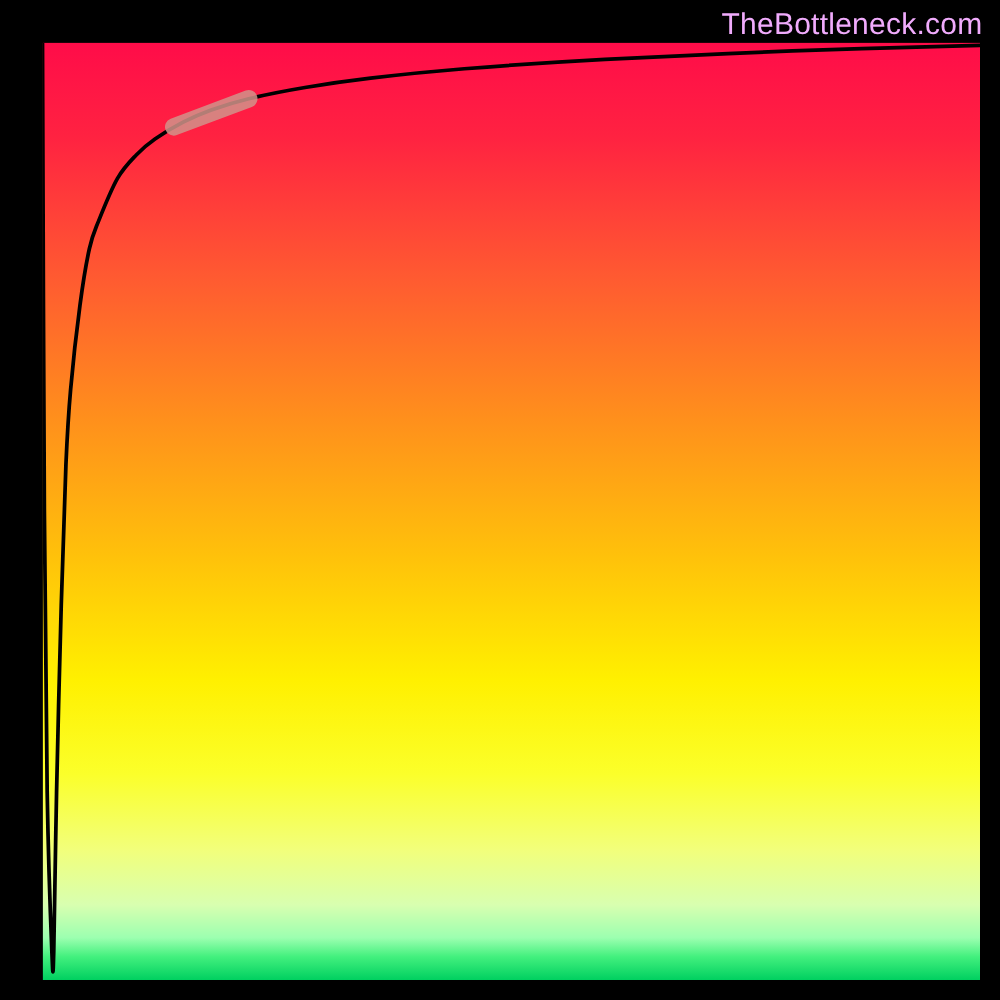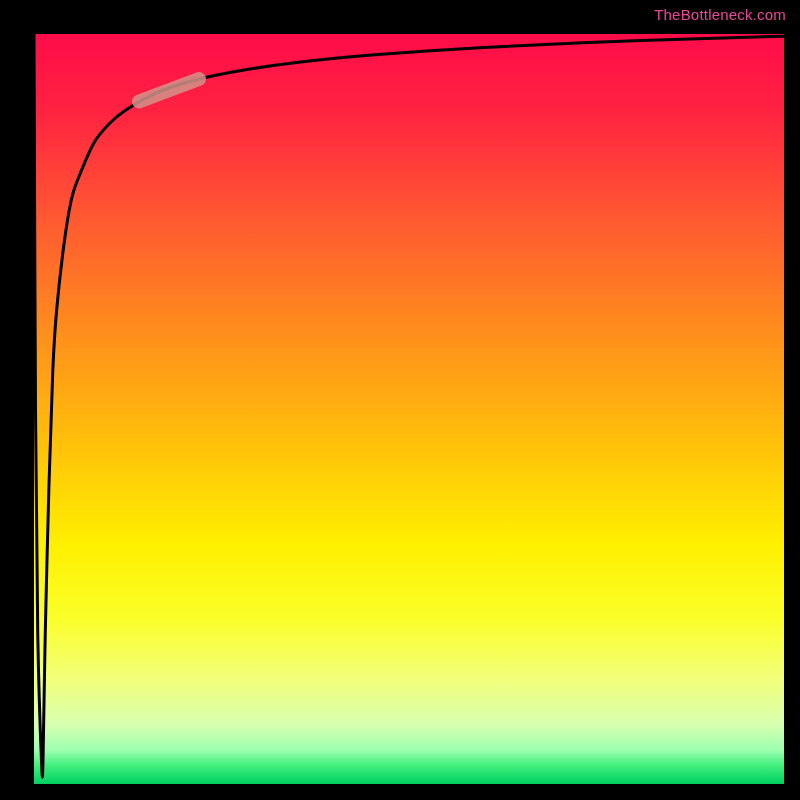--- a/index.html
+++ b/index.html
@@ -37,22 +37,22 @@
     position: absolute;
     left: 0;
     top: 0;
     width: 100%;
     height: 100%;
   }
   .watermark {
     position: absolute;
     top: 6px;
     right: 14px;
-    color: #ec4899;
-    font-size: 15px;
+    color: #f0abfc;
+    font-size: 24px;
     letter-spacing: 0.2px;
     font-family: Arial, Helvetica, sans-serif;
     text-align: right;
   }
 </style>
 </head>
 <body>
 
 <div class="frame">
 

